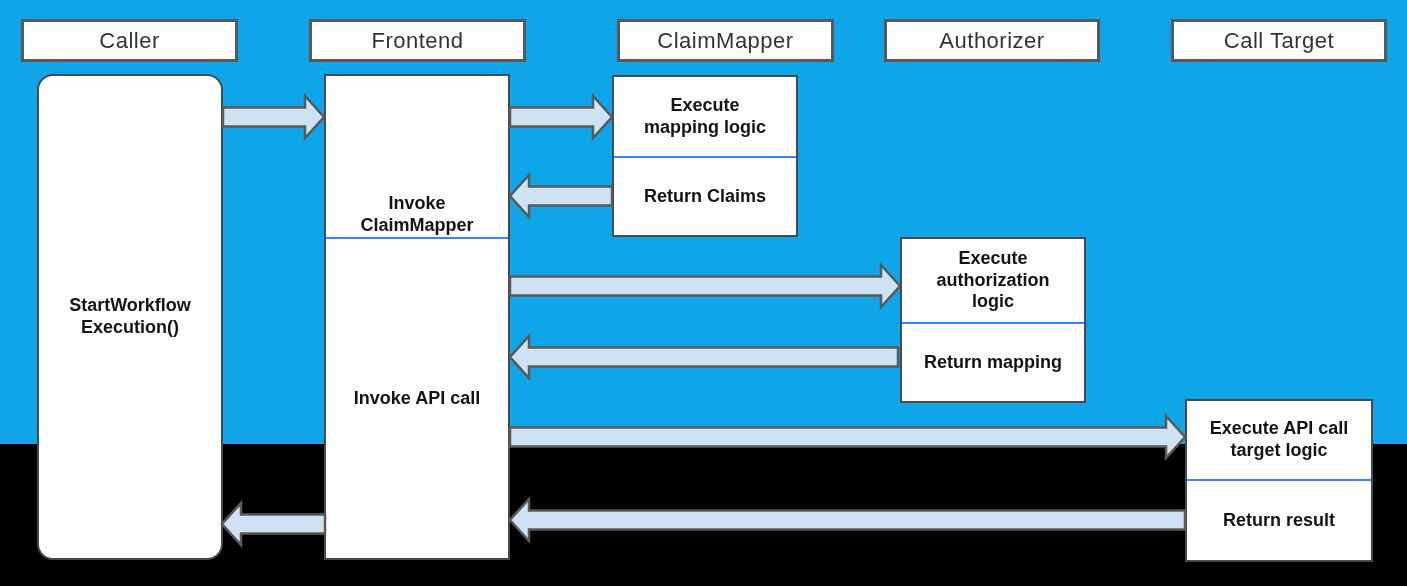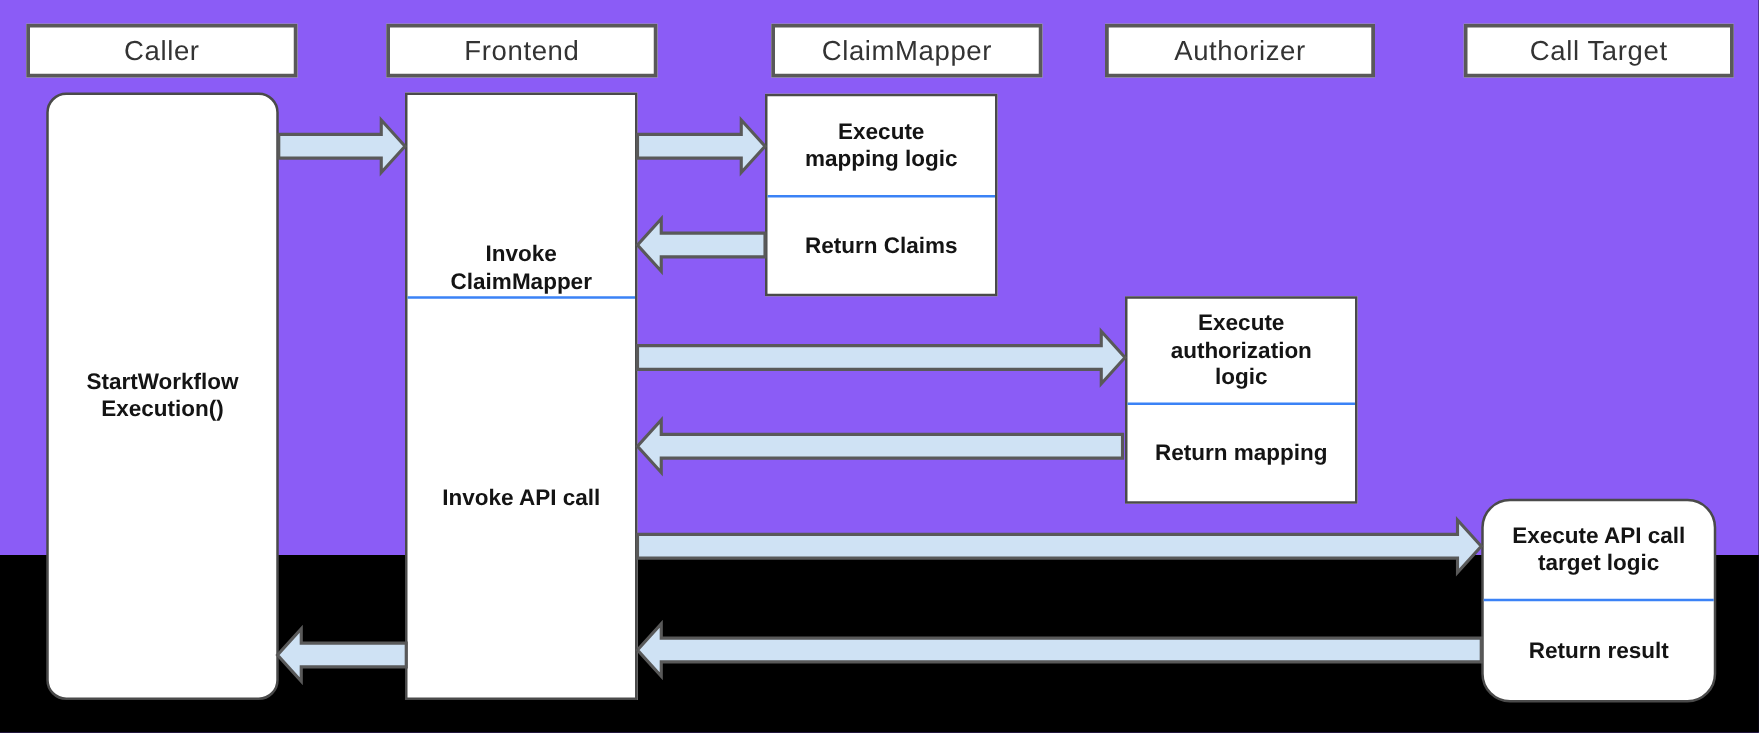--- a/index.html
+++ b/index.html
@@ -8,21 +8,21 @@
     background: #000000;
     width: 1407px;
     height: 586px;
     overflow: hidden;
     font-family: "Liberation Sans", sans-serif;
   }
   .stage {
     position: relative;
     width: 1407px;
     height: 444px;
-    background: #8b5cf6;
+    background: #0ea5e9;
   }
   
   .hdr {
     position: absolute;
     top: 19px;
     height: 43px;
     background: #ffffff;
     border: 3px solid #595959;
     box-sizing: border-box;
     display: flex;
@@ -46,21 +46,21 @@
     background: #ffffff;
     border: 2px solid #4a4a4a;
     box-sizing: border-box;
     display: flex;
     flex-direction: column;
   }
   .caller-box   { left: 37px;   top: 74px;  width: 186px; height: 486px; border-radius: 16px; }
   .frontend-box { left: 324px;  top: 74px;  width: 186px; height: 486px; }
   .cm-box       { left: 612px;  top: 75px;  width: 186px; height: 162px; }
   .auth-box     { left: 900px;  top: 237px; width: 186px; height: 166px; }
-  .ct-box       { left: 1185px; top: 399px; width: 188px; height: 163px; border-radius: 23px; }
+  .ct-box       { left: 1185px; top: 399px; width: 188px; height: 163px; }
 
   .section {
     flex: 1;
     display: flex;
     align-items: center;
     justify-content: center;
     text-align: center;
   }
   .section + .section { border-top: 2px solid #3b82f6; }
 

